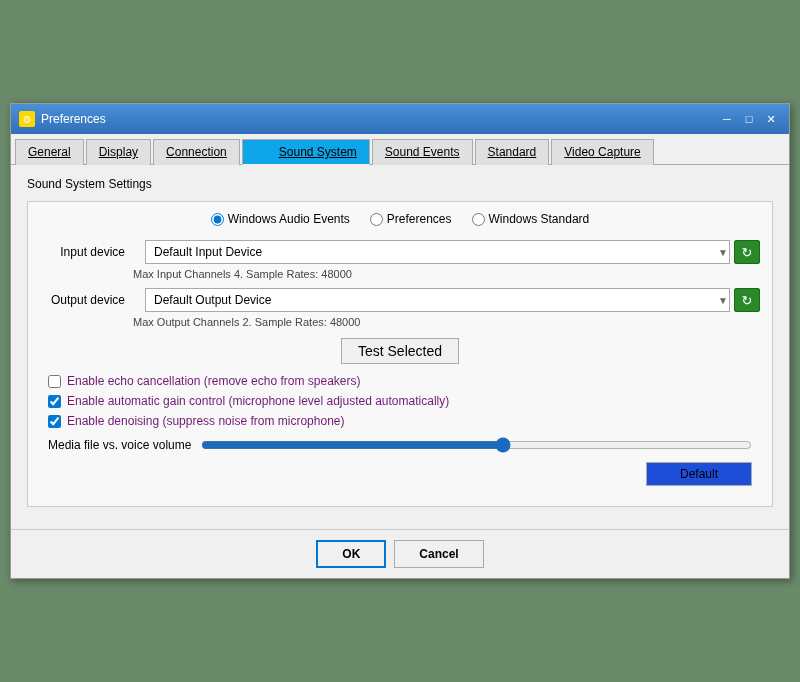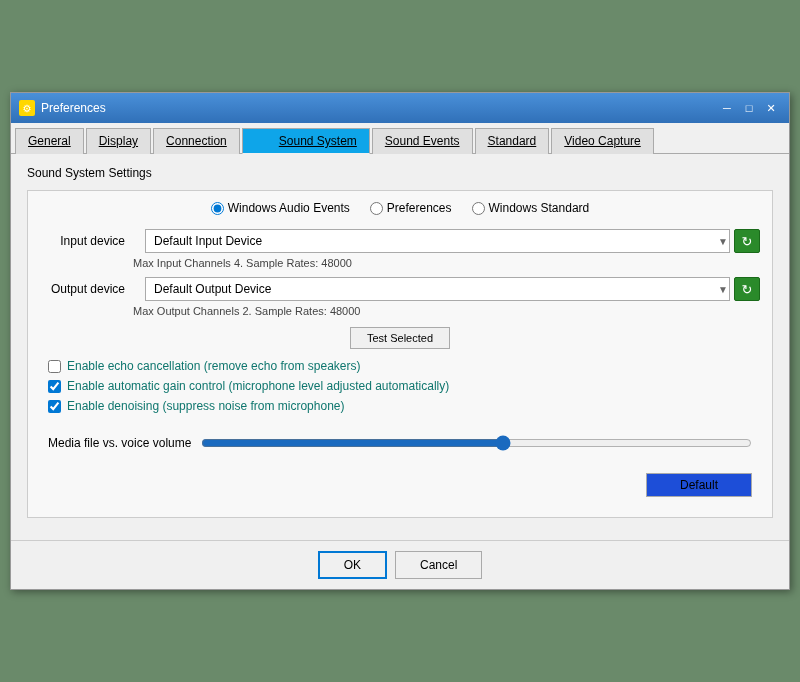--- a/index.html
+++ b/index.html
@@ -180,42 +180,42 @@
     .test-btn-row {
       display: flex;
       justify-content: center;
       margin: 10px 0;
     }
     .test-btn {
       padding: 4px 16px;
       background: #f0f0f0;
       border: 1px solid #aaa;
       cursor: pointer;
-      font-size: 11px;
+      font-size: 14px;
     }
     .checkbox-row {
       display: flex;
       align-items: center;
       gap: 6px;
       margin: 6px 8px;
       cursor: pointer;
     }
     .checkbox-row input[type="checkbox"] {
       cursor: pointer;
       accent-color: #0078d4;
     }
     .checkbox-label {
       font-size: 12px;
-      color: #0f766e;
+      color: #701a75;
     }
     .slider-row {
       display: flex;
       align-items: center;
       gap: 10px;
-      margin: 22px 8px;
+      margin: 9px 8px;
     }
     .slider-label {
       font-size: 12px;
       color: #000;
       white-space: nowrap;
     }
     input[type="range"] {
       width: 100%;
       cursor: pointer;
       accent-color: #1a6abf;
@@ -240,20 +240,21 @@
       padding: 10px 16px;
       background: #f0f0f0;
       border-top: 1px solid #ccc;
     }
     .bottom-btn {
       padding: 5px 24px;
       font-size: 12px;
       cursor: pointer;
       border: 1px solid #aaa;
       background: #f0f0f0;
+      font-weight: bold;
     }
     .bottom-btn.ok {
       border: 2px solid #0078d4;
     }
     .group-box {
       border: 1px solid #ccc;
       padding: 10px 12px 12px;
       margin-bottom: 10px;
       background: #f8f8f8;
     }

